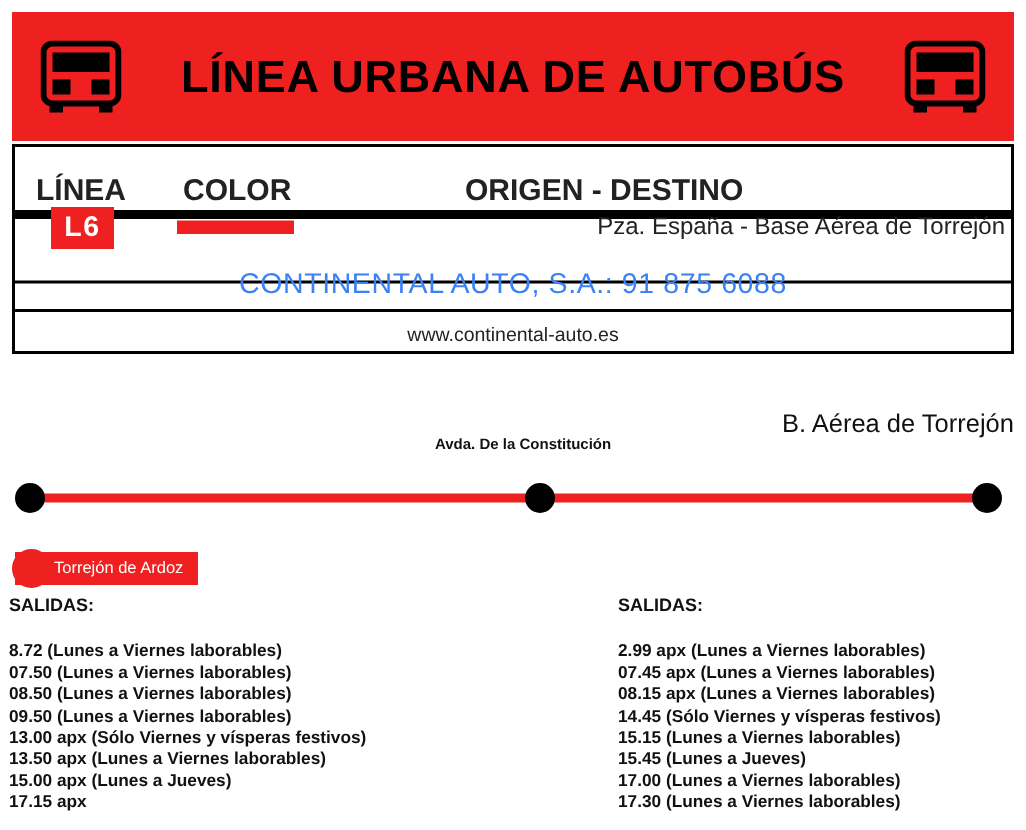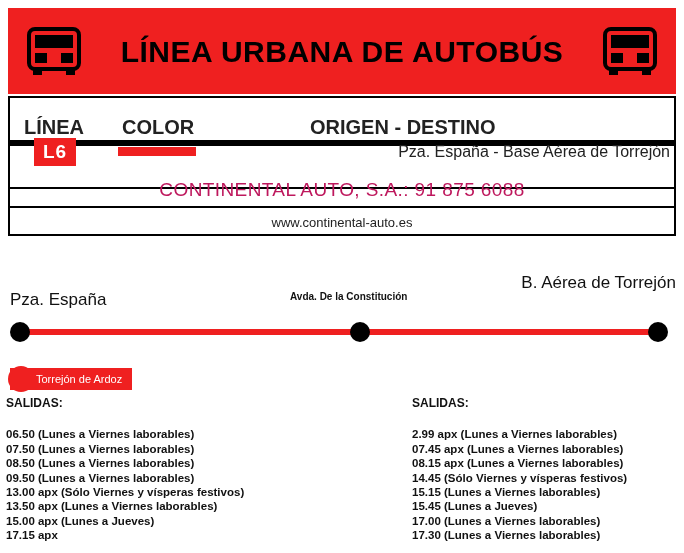--- a/index.html
+++ b/index.html
@@ -127,21 +127,21 @@
     position: absolute;
     left: 0; top: 76px;
     width: 100%;
     height: 34px;
     border-bottom: 2px solid #000;
     box-sizing: border-box;
     display: flex;
     align-items: center;
     justify-content: center;
     font-size: 19px;
-    color: #be185d;
+    color: #3b82f6;
     letter-spacing: 0.4px;
   }
   .row-web {
     position: absolute;
     left: 0; top: 110px;
     width: 100%;
     height: 28px;
     display: flex;
     align-items: center;
     justify-content: center;
@@ -289,31 +289,30 @@
 
   <div class="row-phone">CONTINENTAL AUTO, S.A.: 91 875 6088</div>
   <div class="row-web">www.continental-auto.es</div>
 </div>
 
 <div class="route">
   <div class="route-line"></div>
   <div class="stop-dot s1"></div>
   <div class="stop-dot s2"></div>
   <div class="stop-dot s3"></div>
-  <div class="stop-label lbl-1">Pza. España</div>
   <div class="stop-label lbl-2">Avda. De la Constitución</div>
   <div class="stop-label lbl-3">B. Aérea de Torrejón</div>
 </div>
 
 <div class="tag-circle"></div>
 <div class="tag-torrejon">Torrejón de Ardoz</div>
 
 <div class="dep-col dep-left">
   <div class="dep-title">SALIDAS:</div>
-  <div class="dep-item">06.50 (Lunes a Viernes laborables)</div>
+  <div class="dep-item">8.72 (Lunes a Viernes laborables)</div>
   <div class="dep-item">07.50 (Lunes a Viernes laborables)</div>
   <div class="dep-item">08.50 (Lunes a Viernes laborables)</div>
   <div class="dep-item">09.50 (Lunes a Viernes laborables)</div>
   <div class="dep-item">13.00 apx (Sólo Viernes y vísperas festivos)</div>
   <div class="dep-item">13.50 apx (Lunes a Viernes laborables)</div>
   <div class="dep-item">15.00 apx (Lunes a Jueves)</div>
   <div class="dep-item">17.15 apx</div>
 </div>
 
 <div class="dep-col dep-right">

